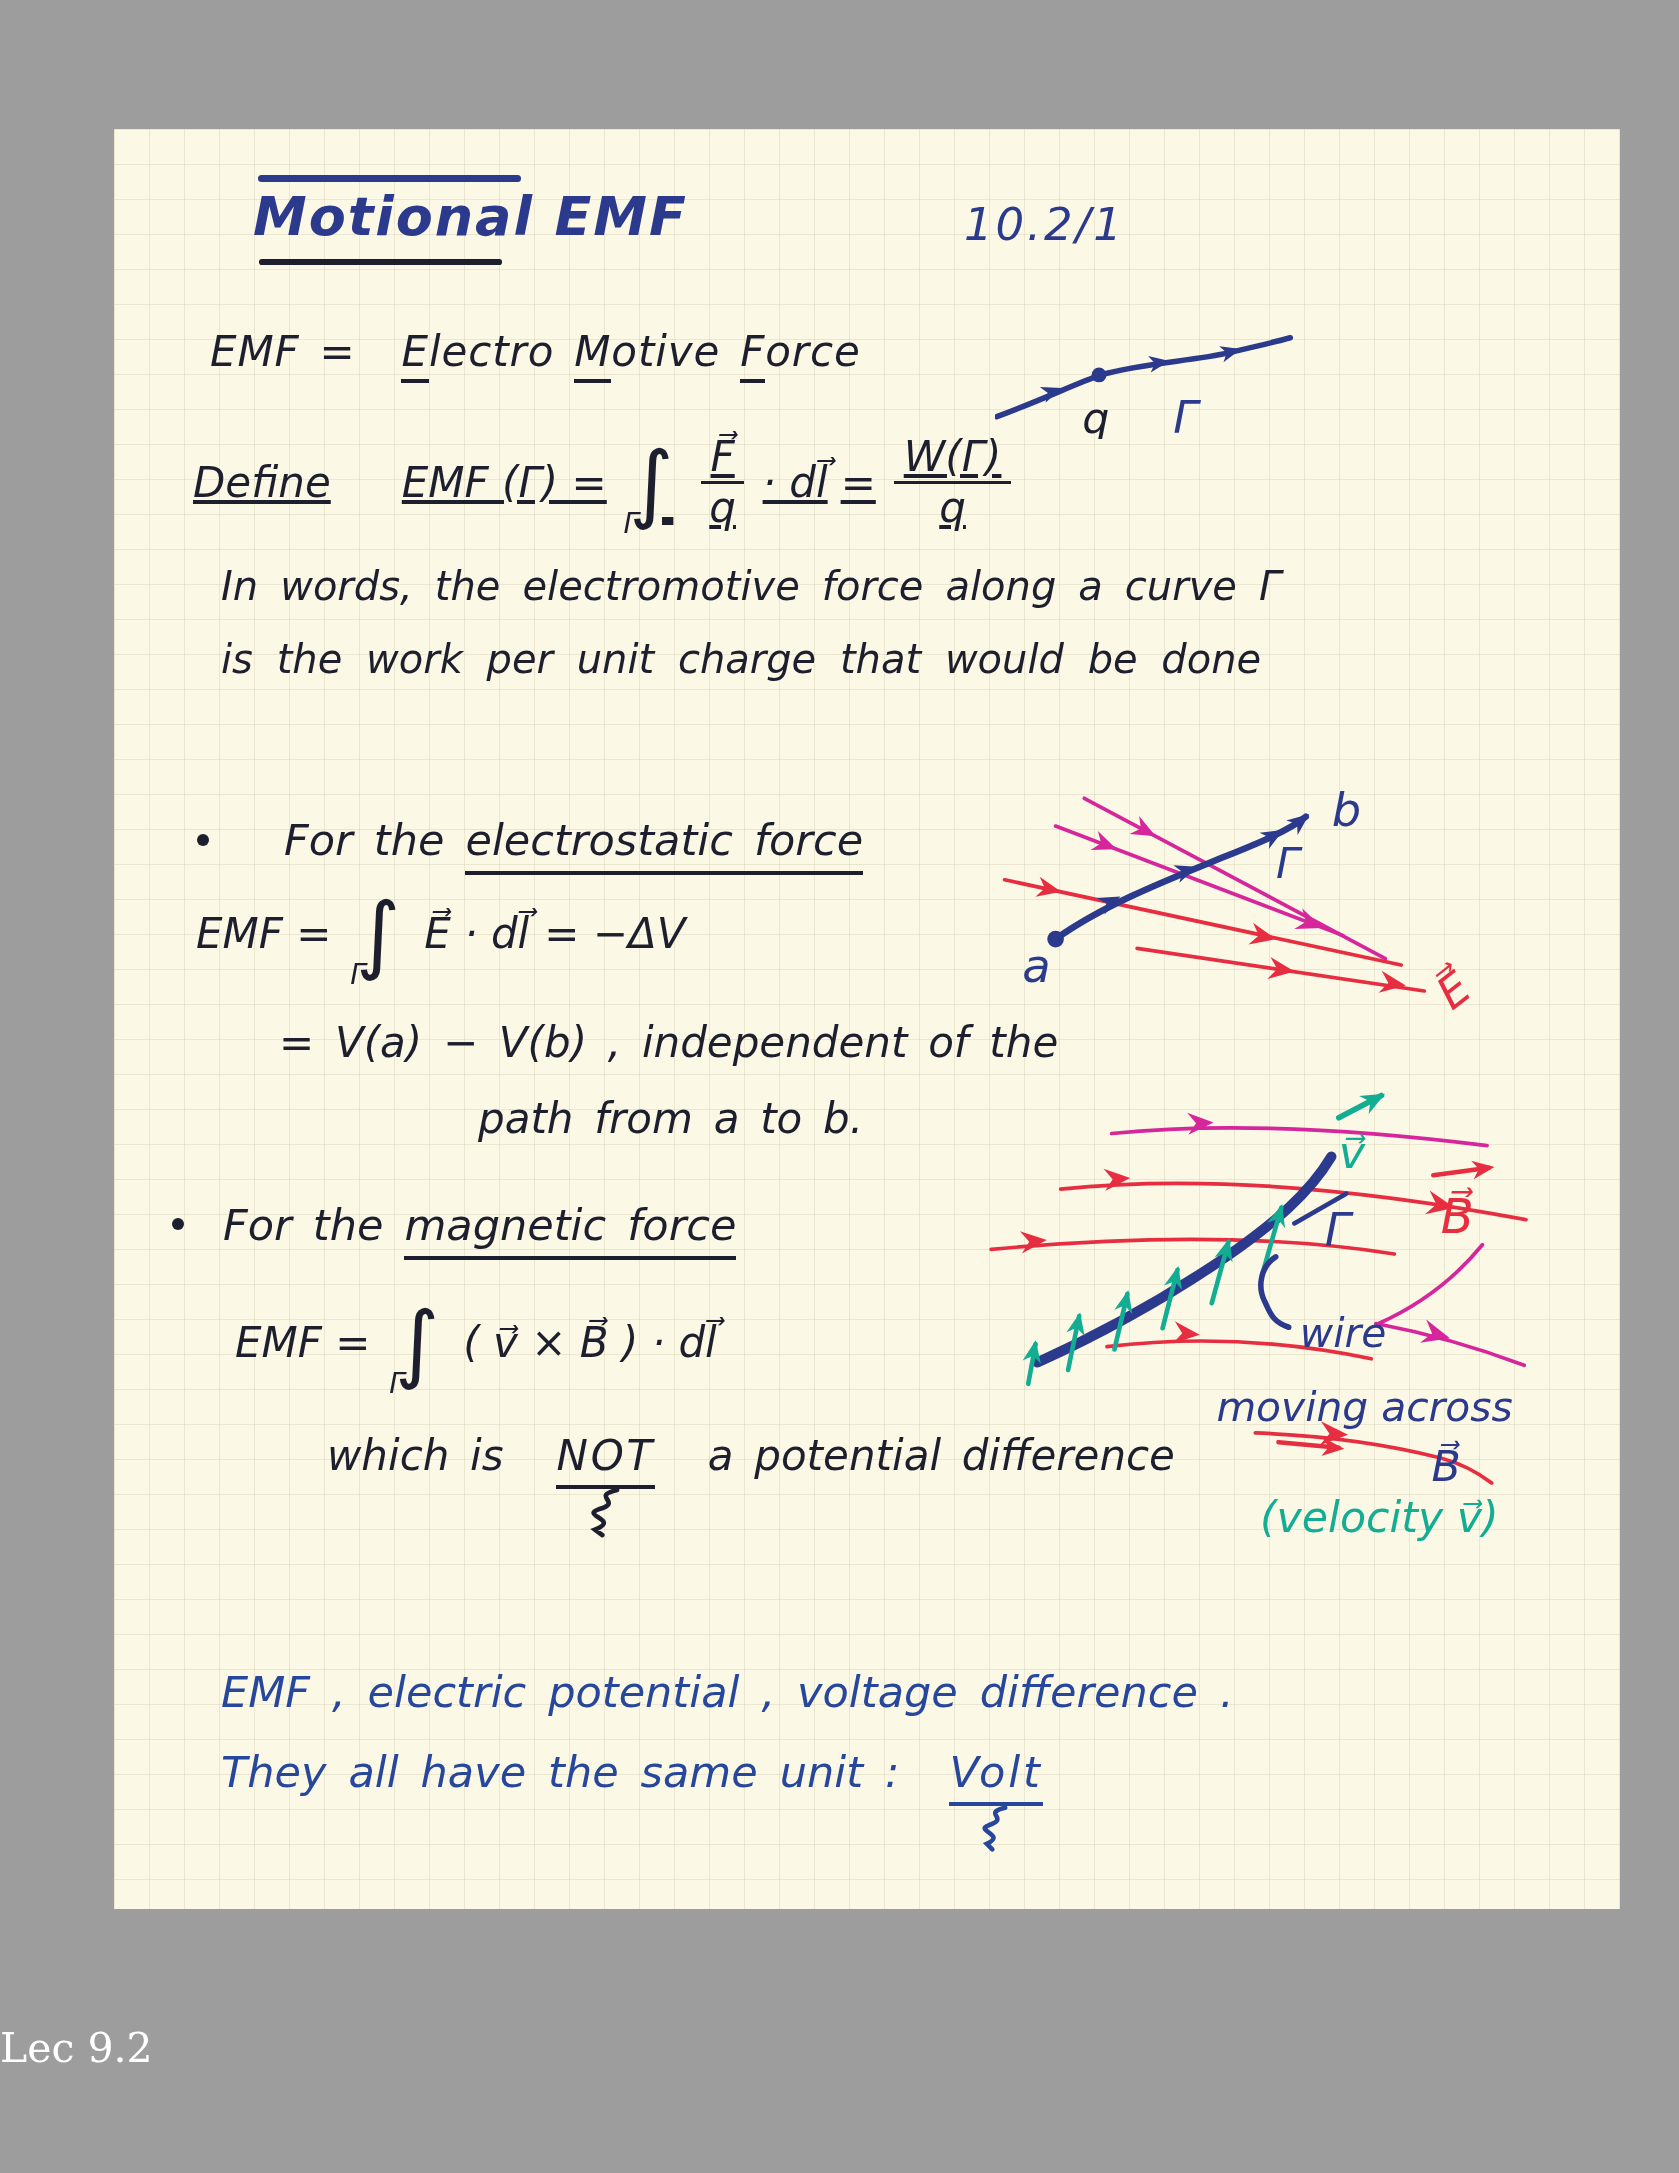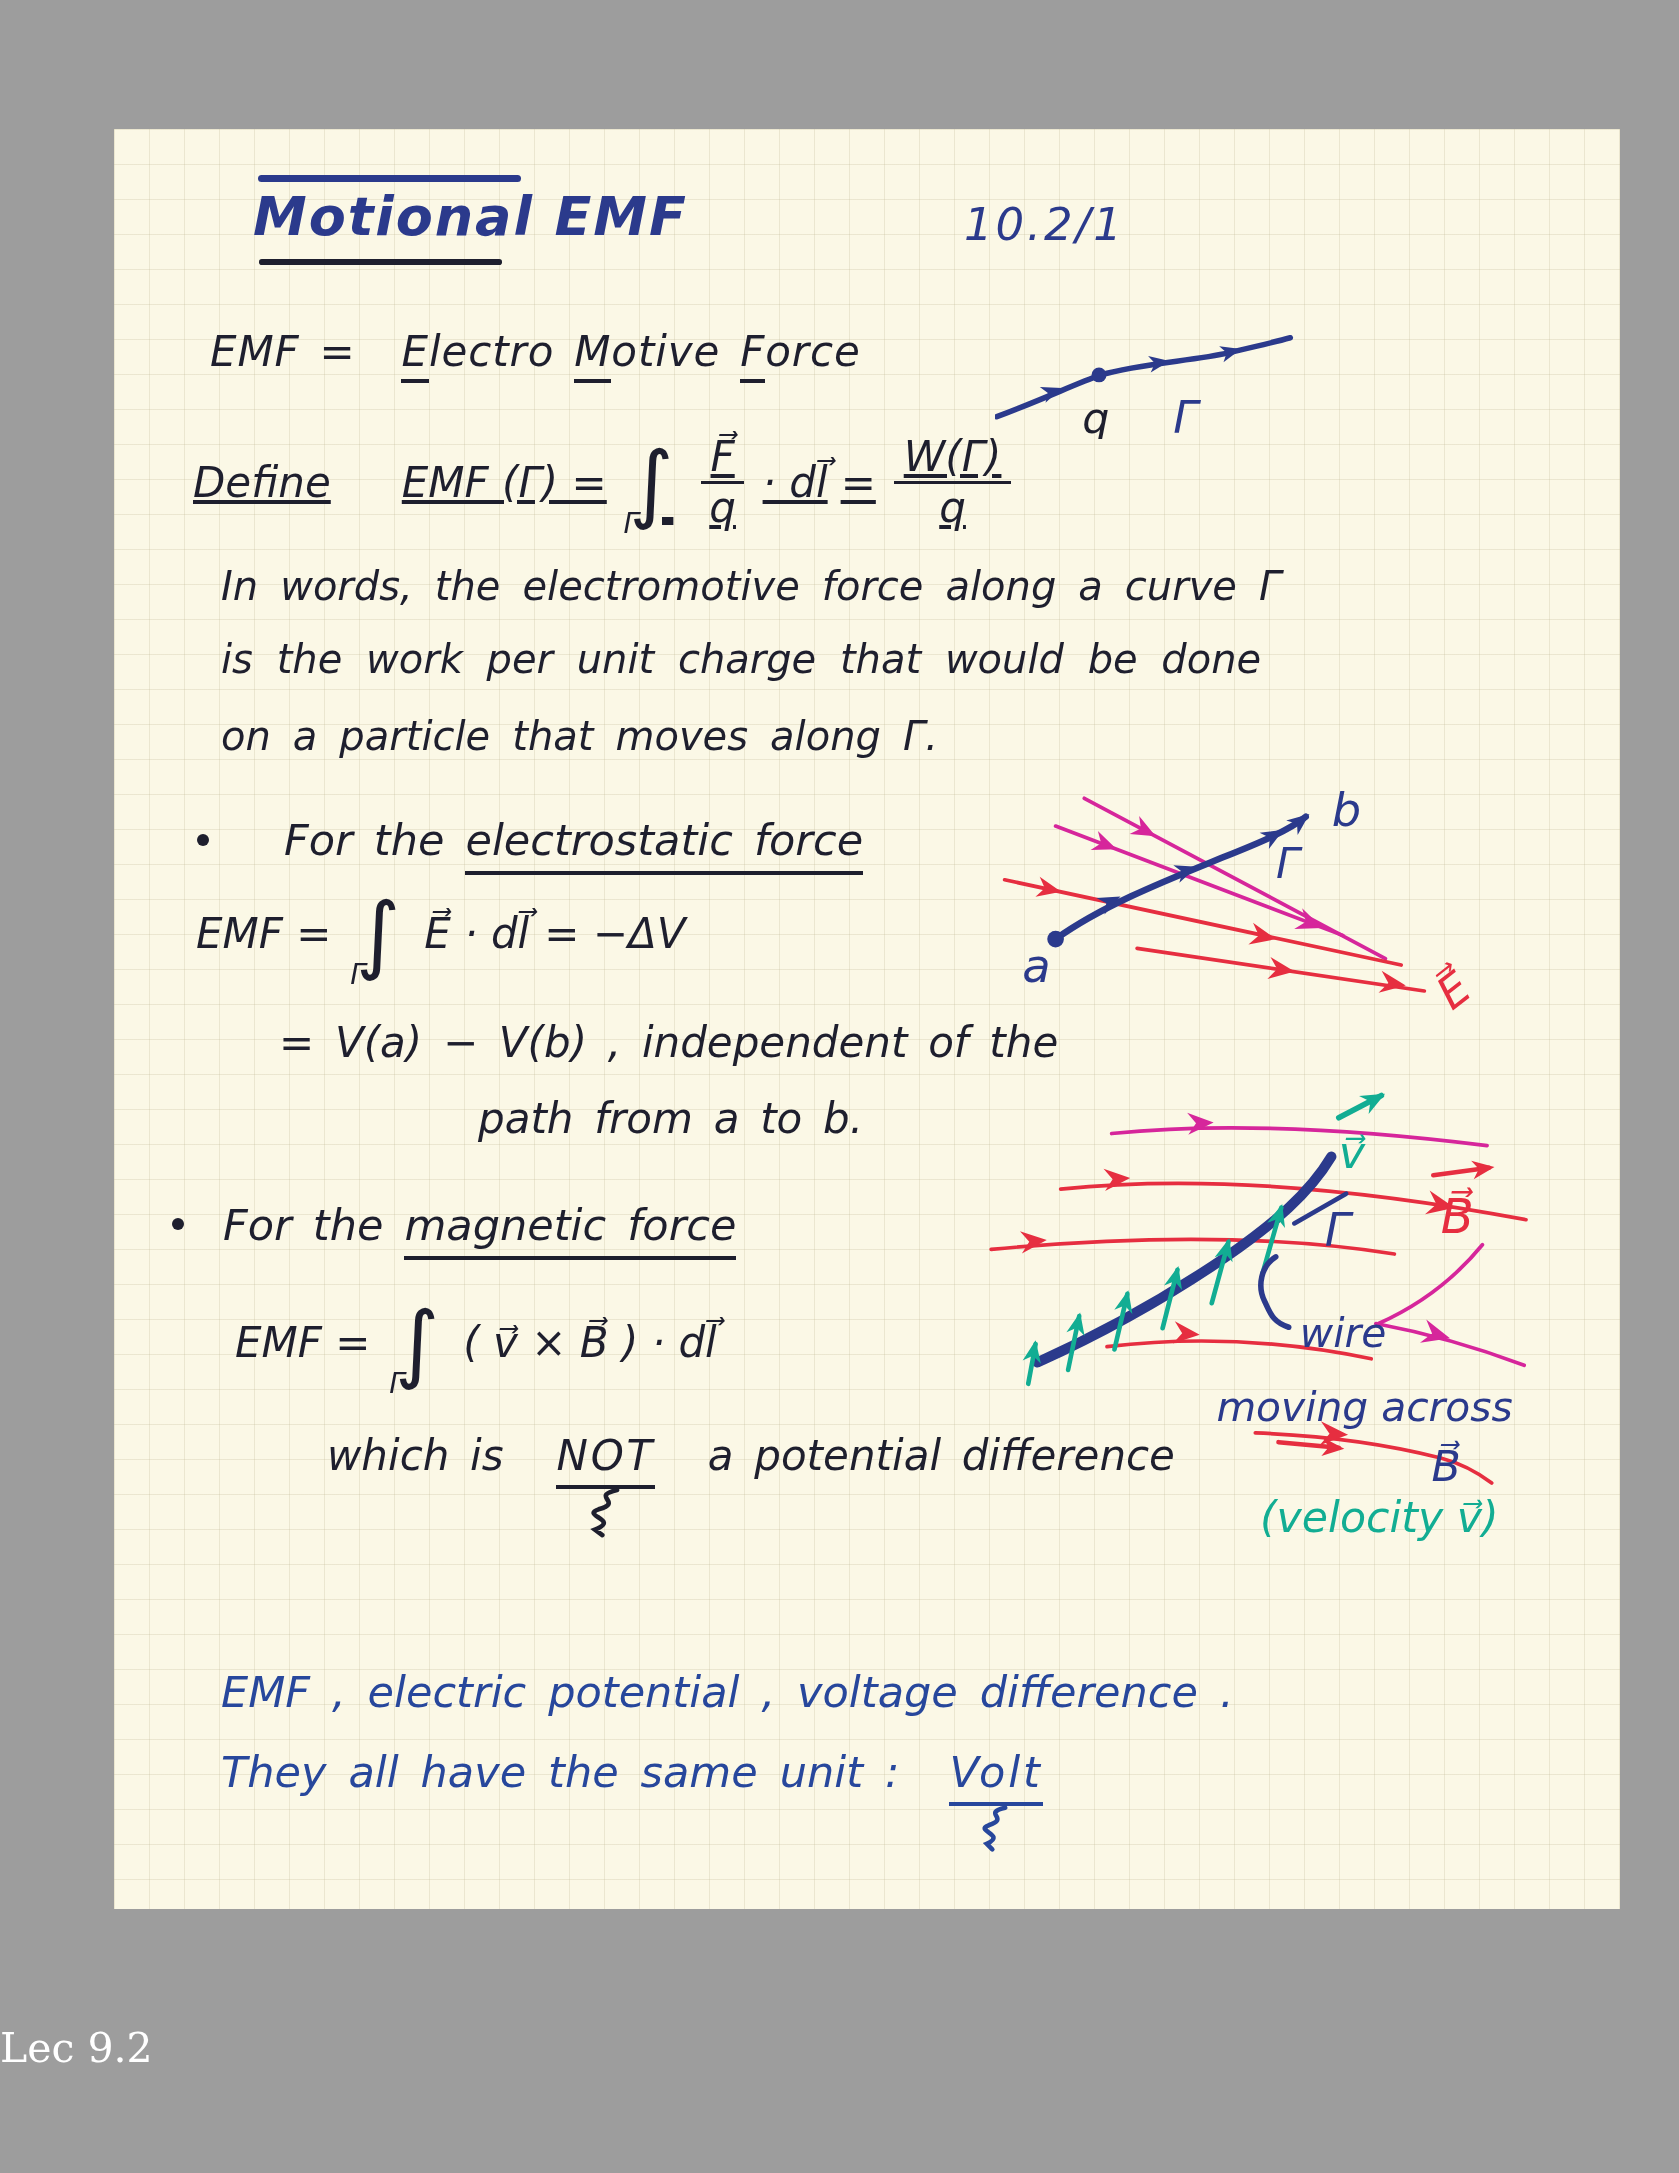--- a/index.html
+++ b/index.html
@@ -135,21 +135,20 @@
     <span>· dl⃗</span>
     <span>=</span>
     <span class="frac">
       <span class="num">W(Γ)</span>
       <span class="den">q</span>
     </span>
   </div>
 
   <div class="abs inw1 hw">In words, the electromotive force along a curve Γ</div>
   <div class="abs inw2 hw">is the work per unit charge that would be done</div>
-  <div class="abs inw3 hw">on a particle that moves along Γ.</div>
 
   <div class="abs bullet-dot b1"></div>
   <div class="abs heading h-electro hw">
     <span>For the</span>
     <span class="emph">electrostatic force</span>
   </div>
   <div class="abs eq-row eq-electro hw">
     <span>EMF  =</span>
     <span class="intwrap">
       <span class="intsign">∫</span>

